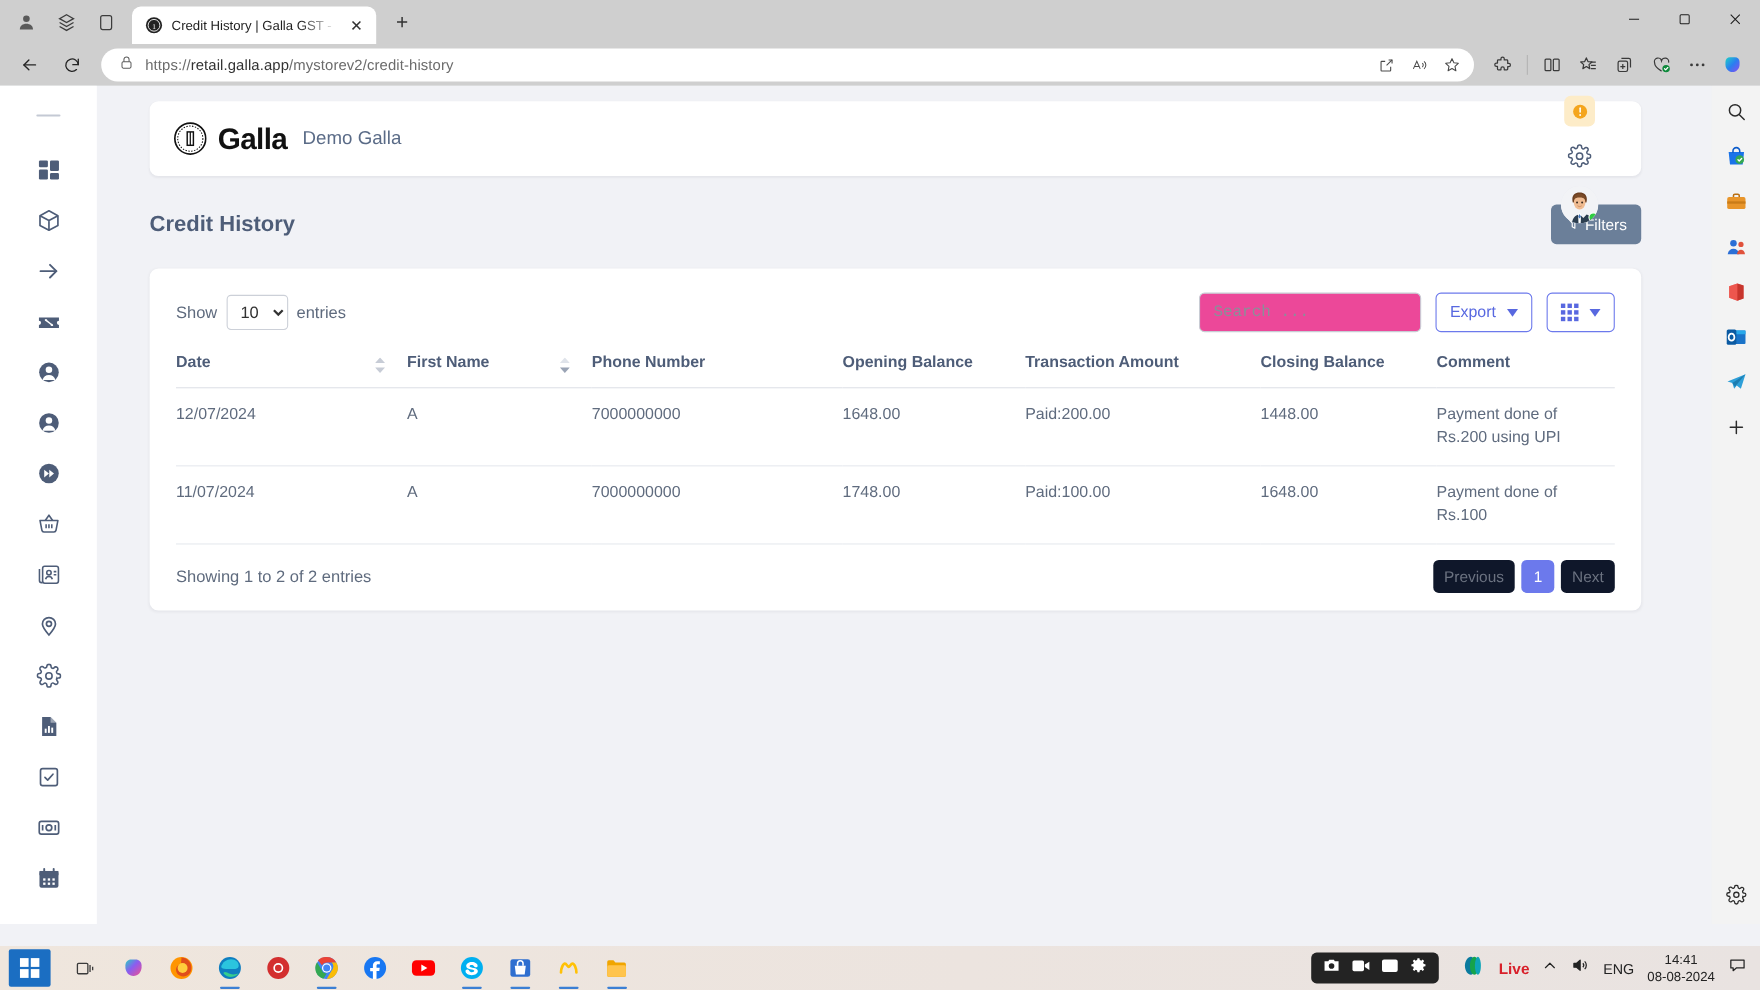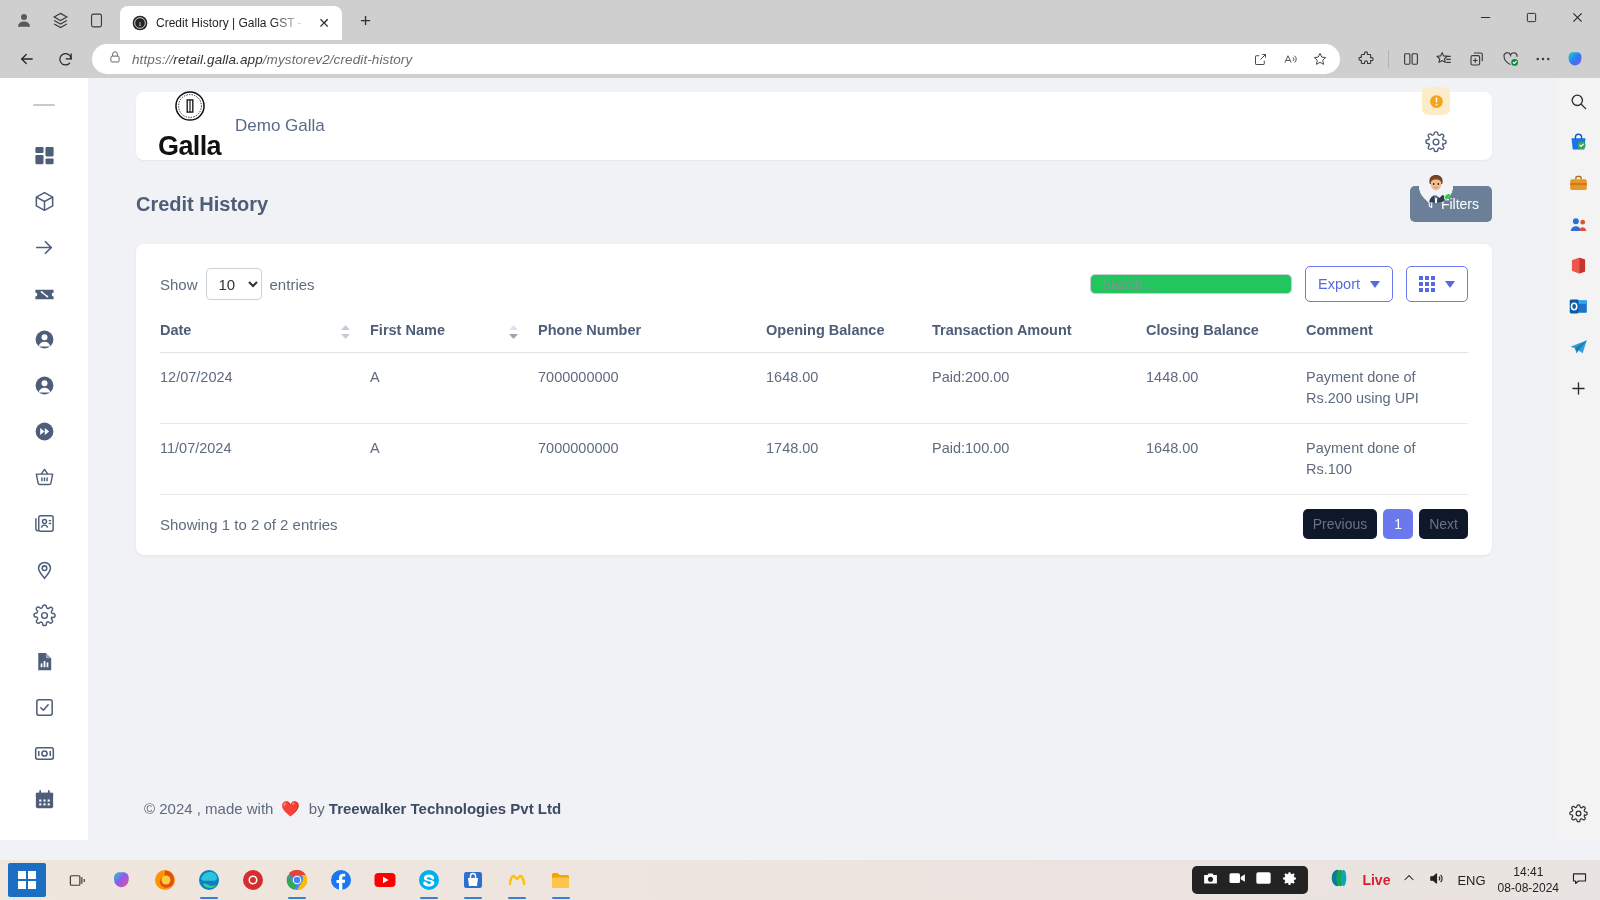--- a/index.html
+++ b/index.html
@@ -25,21 +25,21 @@
   .tab-title {
     font-size: 12px; color: #1f1f1f; white-space: nowrap; overflow: hidden;
     flex: 1; mask-image: linear-gradient(90deg,#000 78%,transparent 100%);
     -webkit-mask-image: linear-gradient(90deg,#000 78%,transparent 100%);
   }
   .tab-close { font-size: 14px; color: #333; line-height: 1; padding: 2px 4px; }
   .newtab { margin-left: 10px; font-size: 19px; color: #333; line-height: 1; padding: 2px 8px; font-weight: 300; }
   .win-controls { position: absolute; right: 0; top: 0; display: flex; }
   .win-btn { width: 46px; height: 34px; display: flex; align-items: center; justify-content: center; font-size: 12px; color: #1f1f1f; }
 
-  .navbar { height: 38px; display: flex; align-items: center; padding: 0 10px; gap: 4px; font-style: italic; }
+  .navbar { height: 38px; display: flex; align-items: center; padding: 0 10px; gap: 4px; }
   .nav-btn { width: 34px; height: 30px; display: flex; align-items: center; justify-content: center; border-radius: 5px; color: #252525; }
   .omnibox {
     flex: 1; height: 30px; background: #fff; border-radius: 15px;
     display: flex; align-items: center; padding: 0 6px 0 16px; margin: 0 6px; gap: 10px;
   }
   .omni-url { flex: 1; font-size: 13.5px; color: #333; letter-spacing: .1px; }
   .omni-url .dim { color: #6b6b6b; }
   .omni-actions { display: flex; align-items: center; gap: 2px; }
   .omni-ic { width: 28px; height: 26px; display: flex; align-items: center; justify-content: center; }
   .nav-right { display: flex; align-items: center; gap: 1px; }
@@ -74,21 +74,21 @@
     color: #4e5d78; margin-bottom: 0px;
   }
 
   
   .content { flex: 1; height: 100%; position: relative; overflow: hidden; padding: 0 20px; }
 
   .topcard {
     margin: 14px 44px 0 28px; height: 68px; background: #fff; border-radius: 8px;
     display: flex; align-items: center; padding: 0 22px; box-shadow: 0 1px 2px rgba(16,24,40,.05);
   }
-  .brand { display: flex; align-items: center; gap: 10px; flex-direction: column; }
+  .brand { display: flex; align-items: center; gap: 10px; }
   .brand-logo { width: 30px; height: 30px; }
   .brand-word { font-size: 27px; font-weight: 800; color: #111; letter-spacing: -0.6px; }
   .store-name { font-size: 17px; color: #5a6b87; margin-left: 14px; }
   .top-right { margin-left: auto; display: flex; align-items: center; gap: 14px; flex-direction: column; }
   .badge-active {
     background: #dff5e1; color: #3bb54a; font-size: 12px; font-weight: 700;
     letter-spacing: .5px; padding: 5px 10px; border-radius: 5px;
   }
   .warn-chip { width: 28px; height: 28px; background: #fdecc8; border-radius: 6px; display:flex; align-items:center; justify-content:center; }
   .gear-btn { width: 26px; height: 26px; color: #4e5d78; display:flex; align-items:center; justify-content:center; }
@@ -108,22 +108,22 @@
     padding: 22px 24px 16px 24px; box-shadow: 0 1px 3px rgba(16,24,40,.06);
   }
   .card-toolbar { display: flex; align-items: center; gap: 44px; }
   .show-entries { display: flex; align-items: center; gap: 8px; font-size: 15px; color: #5f6b7e; }
   .len-select {
     font-family: inherit; font-size: 15px; color: #333; padding: 5px 4px 5px 8px;
     border: 1px solid #ccd0d8; border-radius: 4px; background: #fff; height: 32px; width: 56px;
   }
   .toolbar-right { margin-left: auto; display: flex; align-items: center; gap: 13px; }
   .search-input {
-    width: 202px; height: 20px; border: 1px solid #c8ccd4; border-radius: 5px;
-    padding: 0 12px; font-size: 14.5px; font-family: Liberation Serif, serif; color: #333; background: #22c55e;
+    width: 202px; height: 36px; border: 1px solid #c8ccd4; border-radius: 5px;
+    padding: 0 12px; font-size: 14.5px; font-family: Liberation Mono, monospace; color: #333; background: #ec4899;
   }
   .search-input::placeholder { color: #8a8f99; }
   .btn-outline {
     height: 36px; border: 1px solid #6c79ec; border-radius: 5px; background: #fff;
     color: #5868e0; font-size: 14.5px; font-family: inherit; padding: 0 12px;
     display: flex; align-items: center; gap: 10px;
   }
   .caret { width: 0; height: 0; border-left: 5.5px solid transparent; border-right: 5.5px solid transparent; border-top: 7px solid #5868e0; }
   .grid-glyph { display: grid; grid-template-columns: repeat(3,4px); grid-template-rows: repeat(3,4px); gap: 2px; }
   .grid-glyph i { background: #5868e0; display: block; width: 4px; height: 4px; }
@@ -638,26 +638,20 @@
         <div class="table-foot">
           <span class="showing">Showing 1 to 2 of 2 entries</span>
           <div class="pager">
             <button class="pg">Previous</button>
             <button class="pg active">1</button>
             <button class="pg">Next</button>
           </div>
         </div>
       </div>
 
-      <div class="footer-note">
-        <span>© 2024 , made with</span>
-        <span>&nbsp;❤️&nbsp;</span>
-        <span>by</span>
-        <b>Treewalker Technologies Pvt Ltd</b>
-      </div>
     </div>
   </div>
 
   <div class="edge-sidebar">
     <div class="edge-sb-ic">
       <svg width="19" height="19" viewBox="0 0 24 24" fill="none" stroke="#2b2b2b" stroke-width="1.7" stroke-linecap="round">
           <circle cx="10.5" cy="10.5" r="6.5"></circle>
           <path d="M15.5 15.5 21 21"></path>
         </svg>
     </div>

